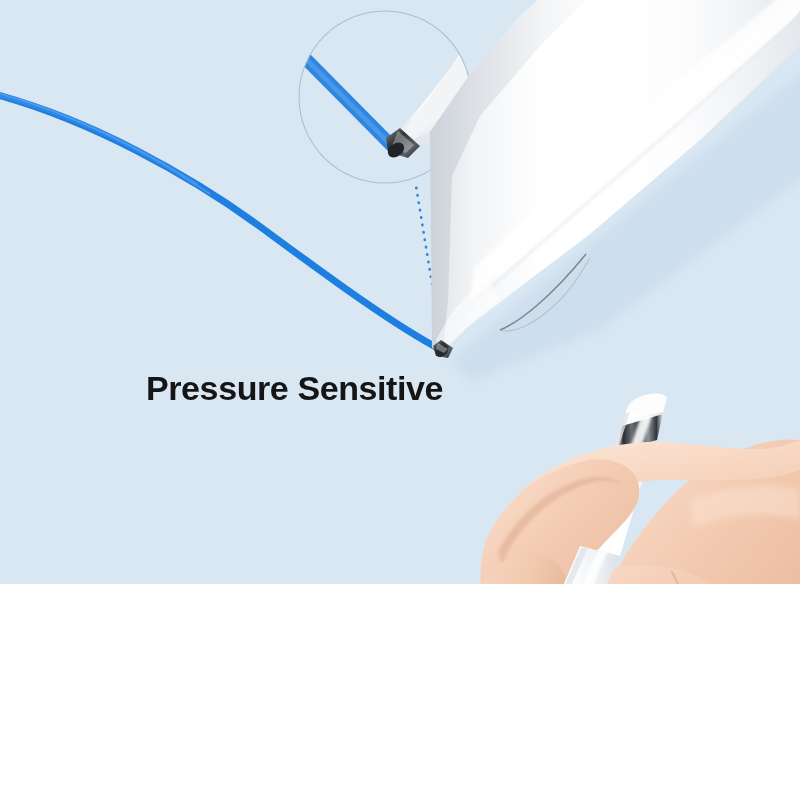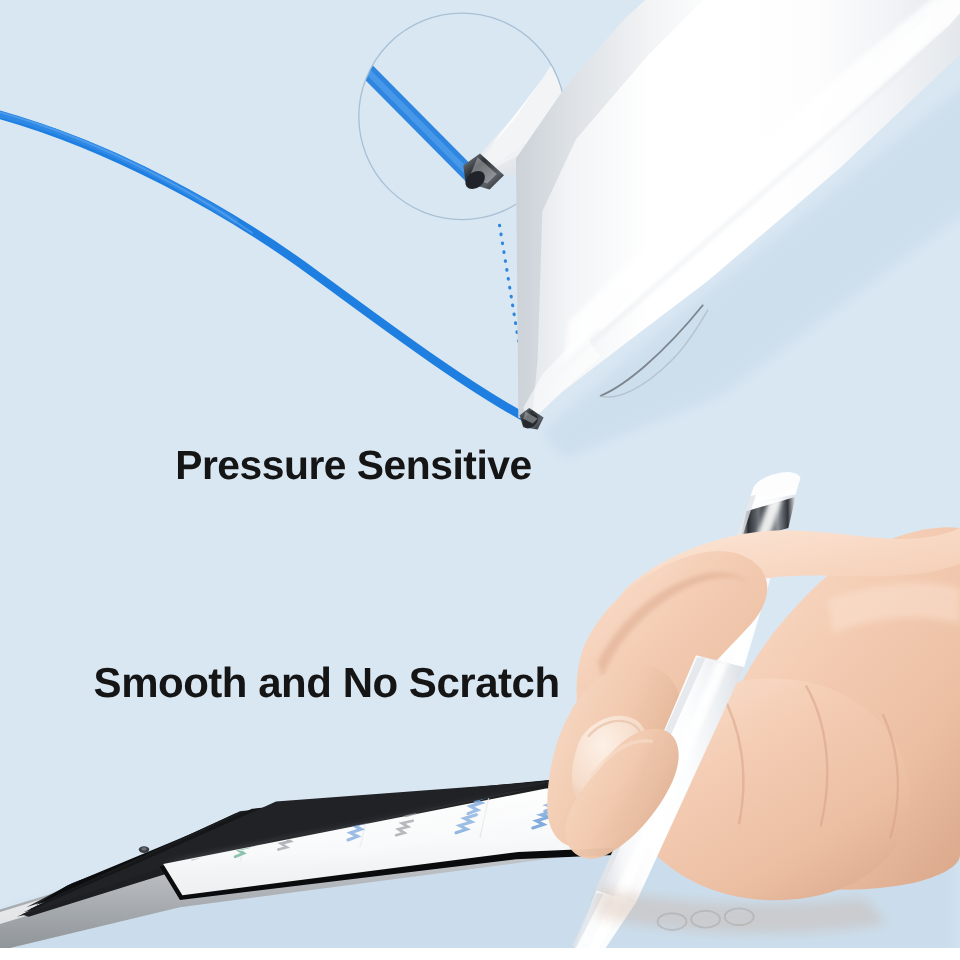--- a/index.html
+++ b/index.html
@@ -7,21 +7,21 @@
     margin: 0;
     padding: 0;
     background: #ffffff;
   }
   body {
     font-family: "Liberation Sans", sans-serif;
   }
   #stage {
     position: relative;
     width: 800px;
-    height: 790px;
+    height: 584px;
     overflow: hidden;
     background: #d9e7f3;
   }
   #stage svg.layer {
     position: absolute;
     left: 0;
     top: 0;
     width: 800px;
     height: 800px;
     display: block;
@@ -455,15 +455,14 @@
 
         <path d="M 500,740 C 560,752 640,758 720,748 L 740,770
                  C 650,784 560,778 496,764 Z" fill="#c7a48c" opacity="0.3" filter="url(#softBlur)"></path>
       </g>
 
     </g>
   </svg>
 
   <div class="caption" id="caption-pressure-sensitive">Pressure Sensitive</div>
 
-  <div class="caption" id="caption-smooth-no-scratch">Smooth and No Scratch</div>
 
 </div>
 
 </body></html>

